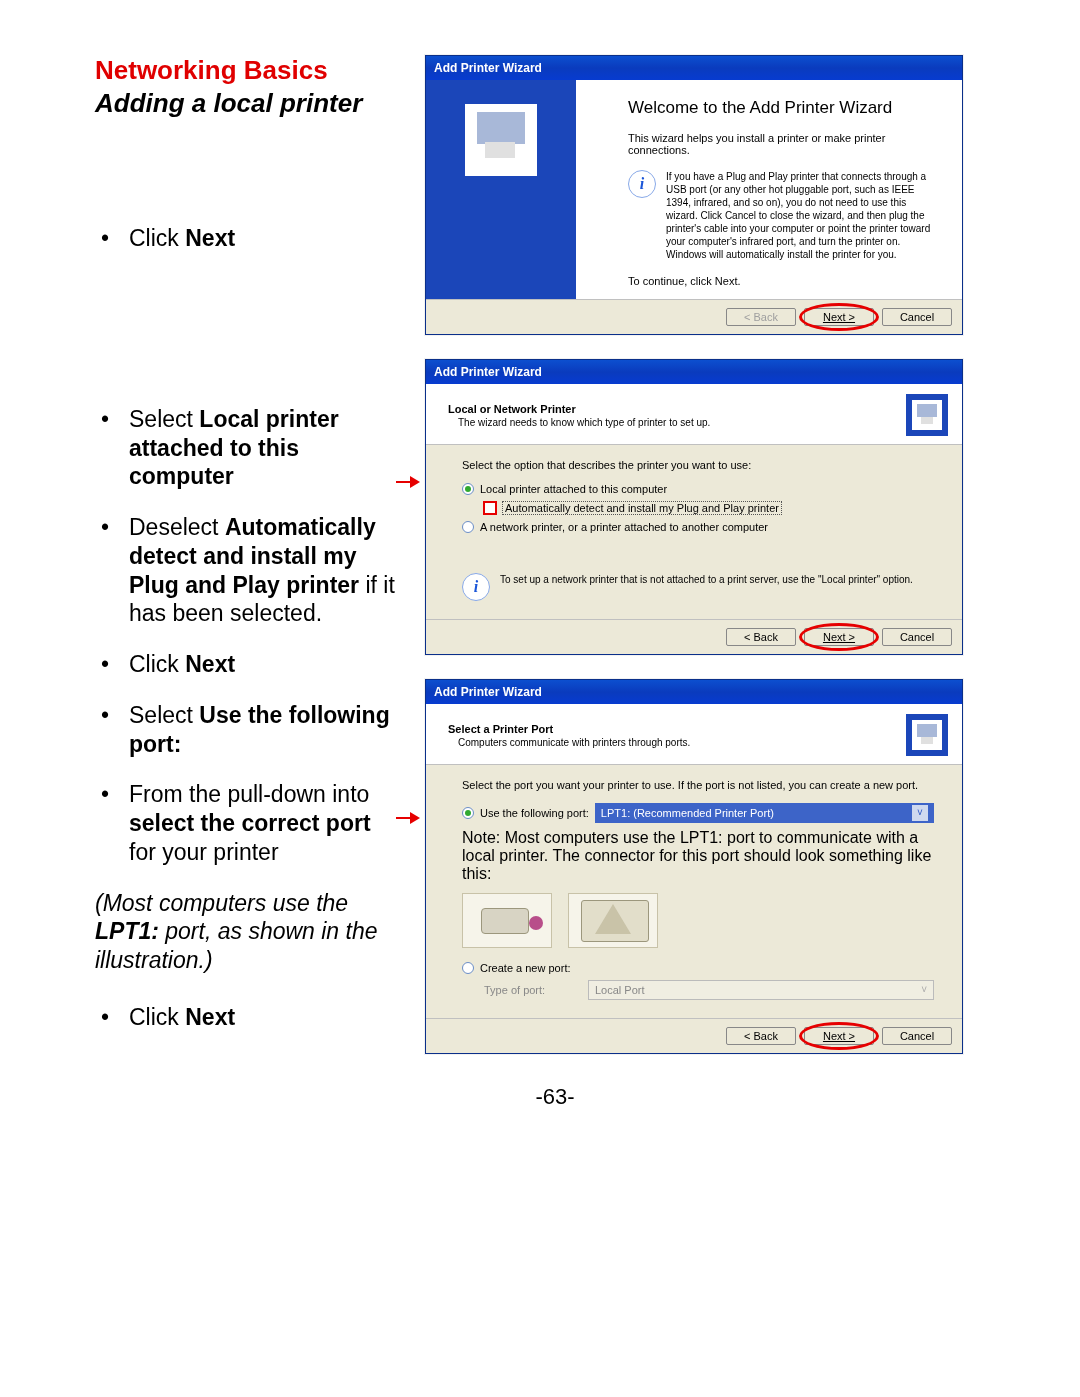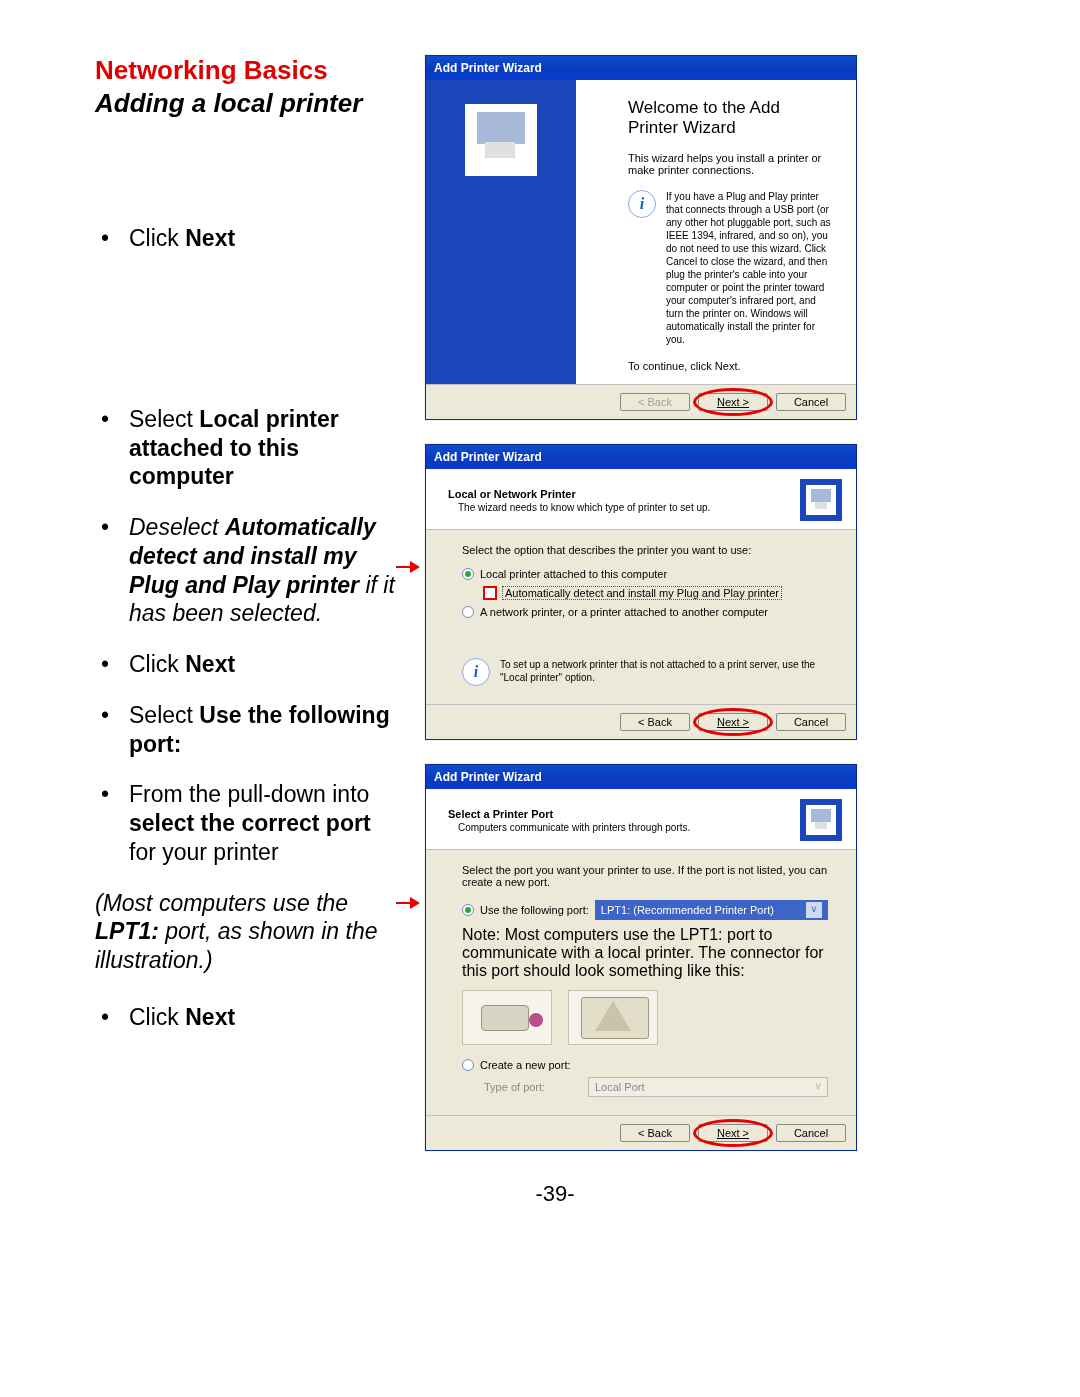--- a/index.html
+++ b/index.html
@@ -21,28 +21,28 @@
   .instructions { font-size: 23px; color: #000; line-height: 1.25; }
   .instructions ul { list-style: none; }
   .instructions li { display: flex; margin-bottom: 22px; }
   .bullet { flex: 0 0 34px; text-align: left; padding-left: 6px; }
   .li-body { flex: 1; }
 
   .note { font-size: 23px; font-style: italic; margin-top: 10px; margin-bottom: 28px; }
   .note .bold { font-weight: bold; }
 
   .b { font-weight: bold; }
-  .i { font-style: italic; }
+  .i { }
 
   .spacer-1 { height: 105px; }
 
   
   .wizard {
     border: 1px solid #0a2f8a;
-    width: 432px;
+    width: 538px;
     background: #1d4ed8;
     font-family: Tahoma, Arial, sans-serif;
     font-size: 11px;
     color: #000;
     box-shadow: 0 0 0 1px rgba(0,0,0,0.05);
   }
   .titlebar {
     background: linear-gradient(to bottom, #0c4fcf, #0a3bbd 50%, #073bd0);
     color: #fff;
     font-weight: bold;
@@ -367,13 +367,13 @@
       <div class="button-bar">
         <div class="winbtn"><span>&lt; Back</span></div>
         <div class="winbtn rel"><span class="u">Next &gt;</span><span class="circle-highlight"></span></div>
         <div class="winbtn"><span>Cancel</span></div>
       </div>
     </div>
 
   </div>
 </div>
 
-<div class="page-num">-39-</div>
+<div class="page-num">-63-</div>
 
 </body></html>

